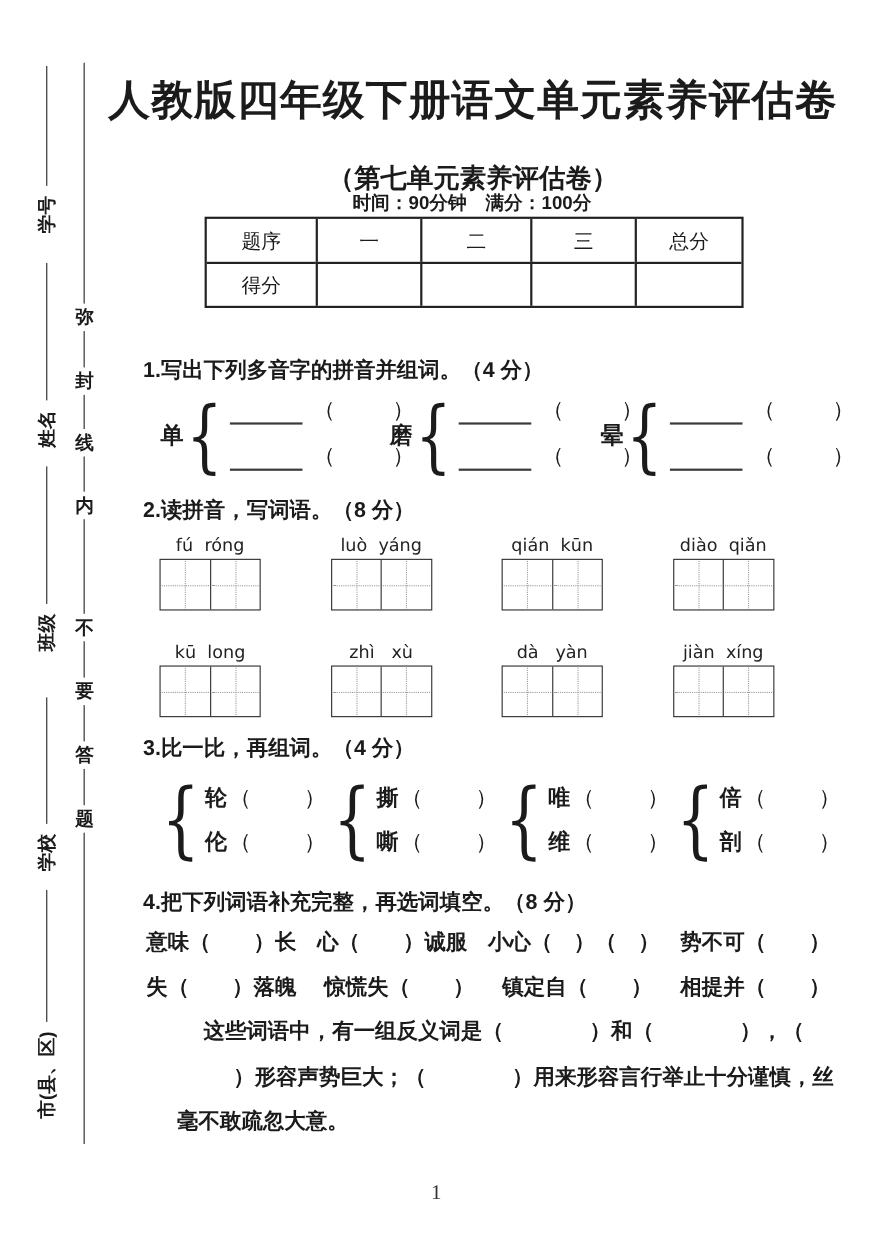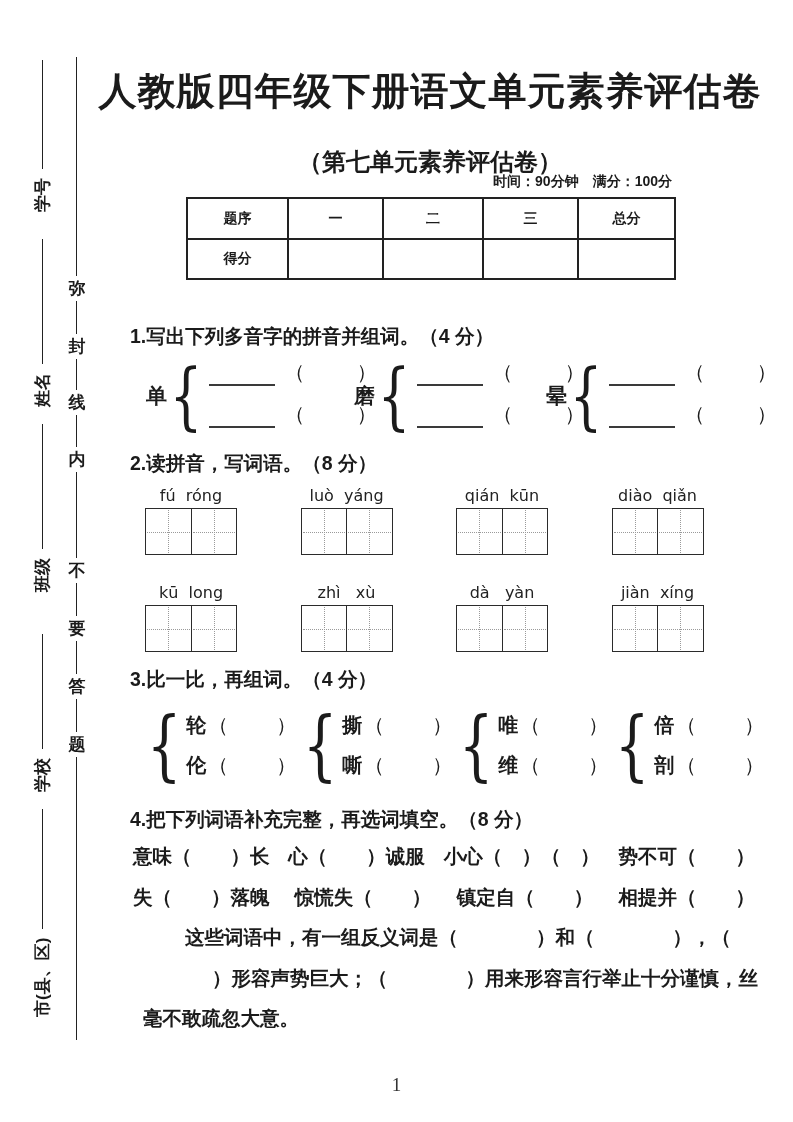--- a/index.html
+++ b/index.html
@@ -21,30 +21,30 @@
   .seal-char {
     position:absolute; left:77px; transform:translateX(-50%);
     background:#fff; font-size:17px; font-weight:bold; padding:4px 1px; line-height:1;
   }
 
   
   .title { position:absolute; top:66px; left:88px; width:684px; text-align:center;
            font-size:38px; font-weight:900; letter-spacing:1px; }
   .subtitle { position:absolute; top:131px; left:88px; width:684px; text-align:center;
               font-size:24px; font-weight:bold;margin-top:15px; }
-  .time-info { position:absolute; top:173px; left:186px; width:486px; text-align:right;
-               font-size:14px; font-weight:600; }
+  .time-info { position:absolute; top:173px; left:186px; width:486px; text-align:center;
+               font-size:17px; font-weight:600; }
 
   
   .score-table { position:absolute; top:197px; left:186px;
     display:grid; grid-template-columns:99px 95px 100px 95px 97px; grid-template-rows:39px 40px;
     border:2px solid #222; }
   .st-cell { border-left:2px solid #222; border-top:2px solid #222;
     display:flex; align-items:center; justify-content:center;
-    font-size:14px; font-weight:bold; }
+    font-size:18px; font-weight:normal; }
   .st-cell.c0 { border-left:none; }
   .st-cell.r0 { border-top:none; }
 
   
   .sec-heading { position:absolute; top:284px; left:104px; font-size:20px; font-weight:bold; }
   .q-label { position:absolute; font-size:19.5px; font-weight:600; }
 
   
   .q1-row { position:absolute; top:360px; left:0; width:793px; height:80px; }
   .q1-item { position:absolute; display:flex; align-items:center; }
@@ -342,16 +342,16 @@
     <span>势不可（　　）</span>
   </div>
   <div class="q4-flex" style="top:884px;">
     <span>失（　　）落魄</span>
     <span>惊慌失（　　）</span>
     <span>镇定自（　　）</span>
     <span>相提并（　　）</span>
   </div>
   <div class="q4-line" style="top:924px; left:185px;">这些词语中，有一组反义词是（　　　　）和（　　　　），（</div>
   <div class="q4-line" style="top:965px; left:212px;">）形容声势巨大；（　　　　）用来形容言行举止十分谨慎，丝</div>
-  <div class="q4-line" style="top:1005px; left:143px;">毫不敢疏忽大意。</div>
+  <div class="q4-line" style="top:1005px; left:161px;">毫不敢疏忽大意。</div>
 
   <div class="page-num">1</div>
 </div>
 
 </body></html>

